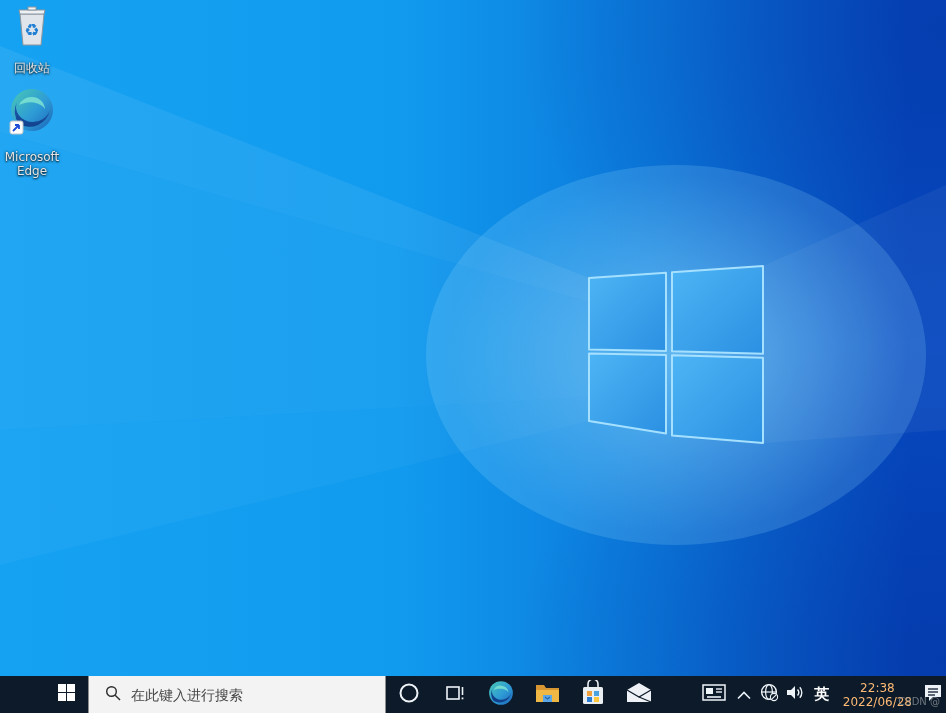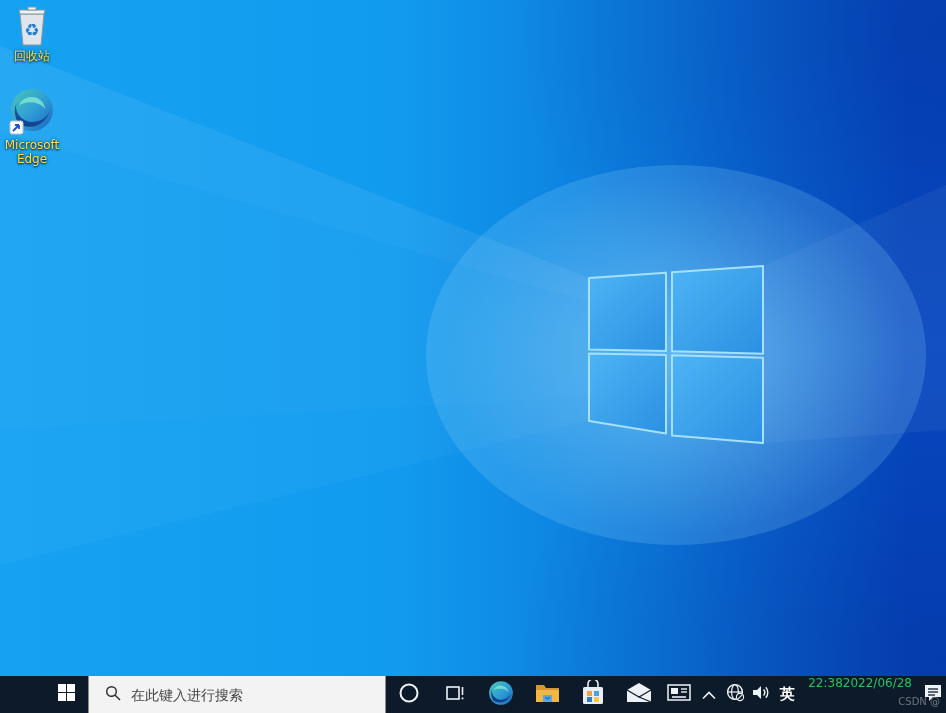--- a/index.html
+++ b/index.html
@@ -16,21 +16,21 @@
       radial-gradient(ellipse 700px 520px at 946px 30px,  rgba(4,50,155,0.45), rgba(4,50,155,0) 62%),
       radial-gradient(ellipse 700px 520px at 946px 660px, rgba(3,45,150,0.45), rgba(3,45,150,0) 62%),
       linear-gradient(to right, #16a2f2 0%, #119bef 42%, #0b77da 70%, #0648c0 96%);
   }
   .wallpaper svg { position:absolute; left:0; top:0; }
 
   
   .desk-icon { position:absolute; width:64px; display:flex; flex-direction:column; align-items:center; cursor:default; }
   .desk-icon .glyph { display:flex; align-items:center; justify-content:center; }
   .desk-icon .label {
-    margin-top:2px; color:#fde047; font-size:12px; line-height:14px; text-align:center;
+    margin-top:14px; color:#e5e5e5; font-size:12px; line-height:14px; text-align:center;
     text-shadow:0 1px 2px rgba(0,0,0,.85), 0 0 3px rgba(0,0,0,.6);
   }
   #icon-recycle { left:0; top:5px; }
   #icon-edge   { left:0; top:88px; }
   #icon-edge .label { width:58px;text-align:center; }
 
   
   .taskbar {
     position:absolute; left:0; bottom:0; width:946px; height:37px;
     background:#0d1a29; display:flex; align-items:stretch;padding-left:44px;
@@ -47,22 +47,22 @@
   }
   .searchbox input::placeholder { color:#454545; opacity:1; }
   .search-glyph { margin:0 10px 0 16px; }
   .task-icons { display:flex; }
   .task-icons .tb-btn { width:46px; }
   .tray { margin-left:auto; display:flex; align-items:center; }
   .tray .tb-btn { width:26px; }
   .tray .tb-btn.kbd { width:34px; }
   .lang { width:30px; color:#fff; font-size:15px; font-weight:bold; text-align:center; }
   .clock {
-    color:#22c55e; font-size:12px; line-height:14px; text-align:center;
-    padding:0 8px; display:flex; flex-direction:row; justify-content:center; height:37px;
+    color:#fdba74; font-size:12px; line-height:14px; text-align:center;
+    padding:0 8px; display:flex; flex-direction:column; justify-content:center; height:37px;
   }
   .action-center { width:42px; }
 
   
   .watermark {
     position:absolute; right:6px; bottom:6px; z-index:5;
     color:rgba(190,200,210,.55); font-size:10px; pointer-events:none;
     text-shadow:0 0 1px rgba(0,0,0,.3);
   }
 </style>

